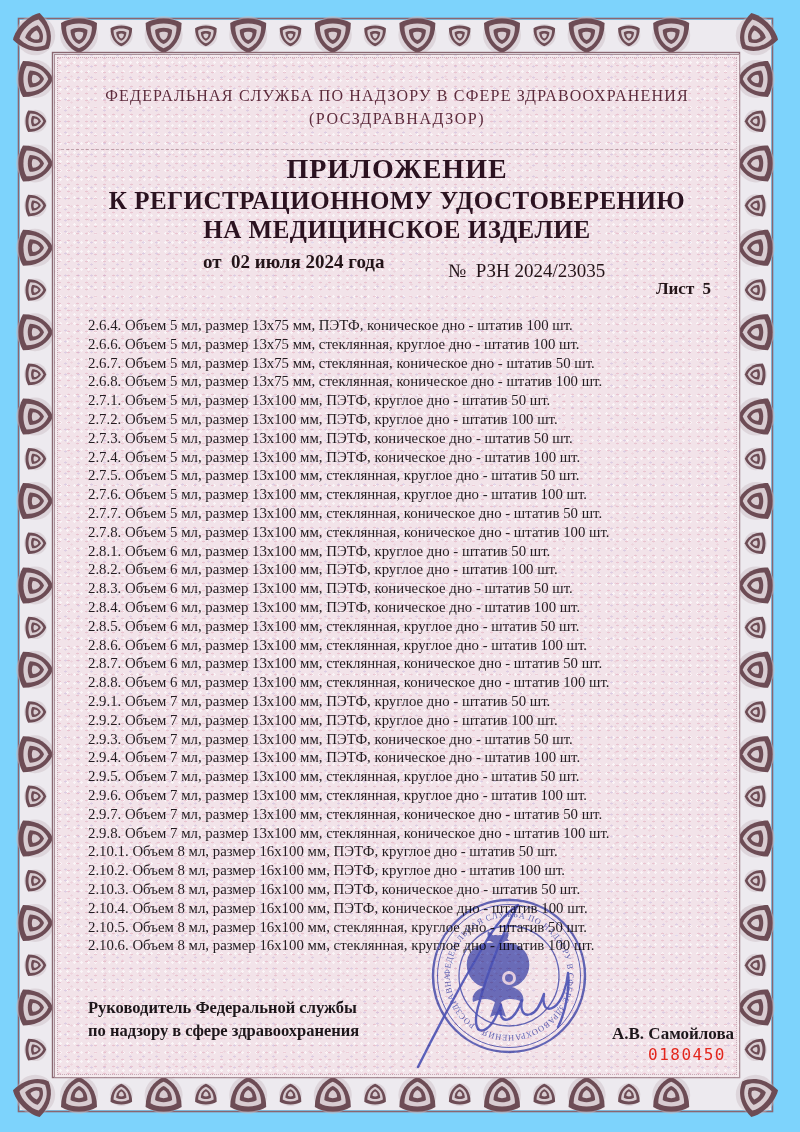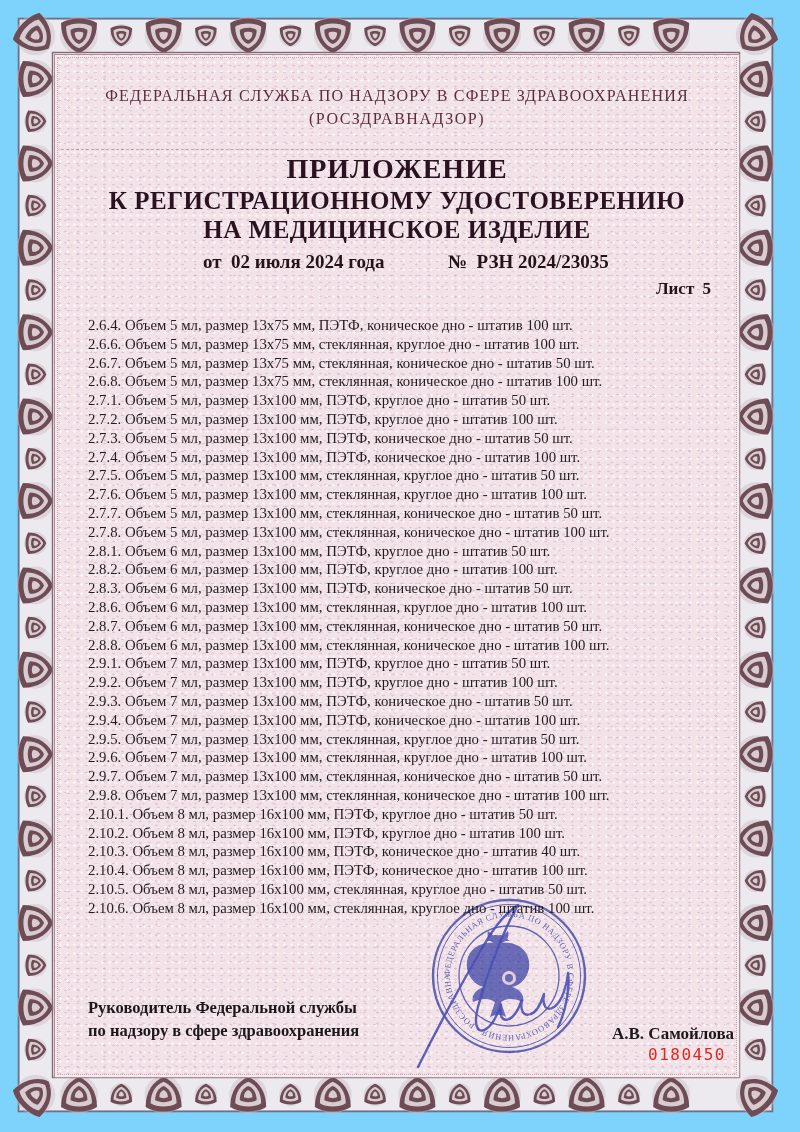--- a/index.html
+++ b/index.html
@@ -34,21 +34,21 @@
   .sep{position:absolute;top:94px;left:6px;right:6px;border-top:1px dashed rgba(110,75,88,.38);}
   .title{
     position:absolute;left:0;width:100%;text-align:center;color:#2b1220;
     font-weight:bold;white-space:nowrap;
   }
   .title.t1{top:98px;font-size:28px;letter-spacing:1px;}
   .title.t2{top:132px;font-size:25px;letter-spacing:.5px;text-align:center;}
   .title.t3{top:161px;font-size:25px;letter-spacing:.5px;}
   .meta{position:absolute;top:196px;left:0;width:100%;height:26px;color:#231418;}
   .meta .date{position:absolute;left:148px;font-size:19px;font-weight:bold;white-space:pre;}
-  .meta .number{position:absolute;left:393px;font-size:19px;font-weight:bold;white-space:pre;}
+  .meta .number{position:absolute;left:393px;font-size:19px;font-weight:normal;white-space:pre;margin-top:9px;}
   .sheet{position:absolute;top:224px;right:28px;font-size:17px;font-weight:bold;color:#231418;word-spacing:4px;}
   .items{position:absolute;top:261px;left:33px;right:22px;color:#221c20;}
   .item{font-size:14.8px;line-height:18.8px;white-space:nowrap;}
   .role{position:absolute;top:941px;left:33px;color:#1d161a;font-weight:bold;font-size:16.5px;line-height:23px;}
   .name{position:absolute;top:969px;left:557px;color:#1d161a;font-weight:bold;font-size:17px;white-space:nowrap;}
   .serial{
     position:absolute;top:990px;left:593px;color:#e3261d;
     font-family:"DejaVu Sans Mono", monospace;font-size:16px;letter-spacing:1.5px;
   }
   .stamp{position:absolute;left:347px;top:826px;mix-blend-mode:multiply;opacity:.92;}
@@ -183,34 +183,36 @@
         <div class="item">2.7.2. Объем 5 мл, размер 13х100 мм, ПЭТФ, круглое дно - штатив 100 шт.</div>
         <div class="item">2.7.3. Объем 5 мл, размер 13х100 мм, ПЭТФ, коническое дно - штатив 50 шт.</div>
         <div class="item">2.7.4. Объем 5 мл, размер 13х100 мм, ПЭТФ, коническое дно - штатив 100 шт.</div>
         <div class="item">2.7.5. Объем 5 мл, размер 13х100 мм, стеклянная, круглое дно - штатив 50 шт.</div>
         <div class="item">2.7.6. Объем 5 мл, размер 13х100 мм, стеклянная, круглое дно - штатив 100 шт.</div>
         <div class="item">2.7.7. Объем 5 мл, размер 13х100 мм, стеклянная, коническое дно - штатив 50 шт.</div>
         <div class="item">2.7.8. Объем 5 мл, размер 13х100 мм, стеклянная, коническое дно - штатив 100 шт.</div>
         <div class="item">2.8.1. Объем 6 мл, размер 13х100 мм, ПЭТФ, круглое дно - штатив 50 шт.</div>
         <div class="item">2.8.2. Объем 6 мл, размер 13х100 мм, ПЭТФ, круглое дно - штатив 100 шт.</div>
         <div class="item">2.8.3. Объем 6 мл, размер 13х100 мм, ПЭТФ, коническое дно - штатив 50 шт.</div>
+        <div class="item">2.8.4. Объем 6 мл, размер 13х100 мм, ПЭТФ, коническое дно - штатив 100 шт.</div>
+        <div class="item">2.8.5. Объем 6 мл, размер 13х100 мм, стеклянная, круглое дно - штатив 50 шт.</div>
         <div class="item">2.8.6. Объем 6 мл, размер 13х100 мм, стеклянная, круглое дно - штатив 100 шт.</div>
         <div class="item">2.8.7. Объем 6 мл, размер 13х100 мм, стеклянная, коническое дно - штатив 50 шт.</div>
         <div class="item">2.8.8. Объем 6 мл, размер 13х100 мм, стеклянная, коническое дно - штатив 100 шт.</div>
         <div class="item">2.9.1. Объем 7 мл, размер 13х100 мм, ПЭТФ, круглое дно - штатив 50 шт.</div>
         <div class="item">2.9.2. Объем 7 мл, размер 13х100 мм, ПЭТФ, круглое дно - штатив 100 шт.</div>
         <div class="item">2.9.3. Объем 7 мл, размер 13х100 мм, ПЭТФ, коническое дно - штатив 50 шт.</div>
         <div class="item">2.9.4. Объем 7 мл, размер 13х100 мм, ПЭТФ, коническое дно - штатив 100 шт.</div>
         <div class="item">2.9.5. Объем 7 мл, размер 13х100 мм, стеклянная, круглое дно - штатив 50 шт.</div>
         <div class="item">2.9.6. Объем 7 мл, размер 13х100 мм, стеклянная, круглое дно - штатив 100 шт.</div>
         <div class="item">2.9.7. Объем 7 мл, размер 13х100 мм, стеклянная, коническое дно - штатив 50 шт.</div>
         <div class="item">2.9.8. Объем 7 мл, размер 13х100 мм, стеклянная, коническое дно - штатив 100 шт.</div>
         <div class="item">2.10.1. Объем 8 мл, размер 16х100 мм, ПЭТФ, круглое дно - штатив 50 шт.</div>
         <div class="item">2.10.2. Объем 8 мл, размер 16х100 мм, ПЭТФ, круглое дно - штатив 100 шт.</div>
-        <div class="item">2.10.3. Объем 8 мл, размер 16х100 мм, ПЭТФ, коническое дно - штатив 40 шт.</div>
+        <div class="item">2.10.3. Объем 8 мл, размер 16х100 мм, ПЭТФ, коническое дно - штатив 50 шт.</div>
         <div class="item">2.10.4. Объем 8 мл, размер 16х100 мм, ПЭТФ, коническое дно - штатив 100 шт.</div>
         <div class="item">2.10.5. Объем 8 мл, размер 16х100 мм, стеклянная, круглое дно - штатив 50 шт.</div>
         <div class="item">2.10.6. Объем 8 мл, размер 16х100 мм, стеклянная, круглое дно - штатив 100 шт.</div>
       </div>
 
     <div class="role">
       <div>Руководитель Федеральной службы</div>
       <div>по надзору в сфере здравоохранения</div>
     </div>
     <div class="name">А.В. Самойлова</div>

